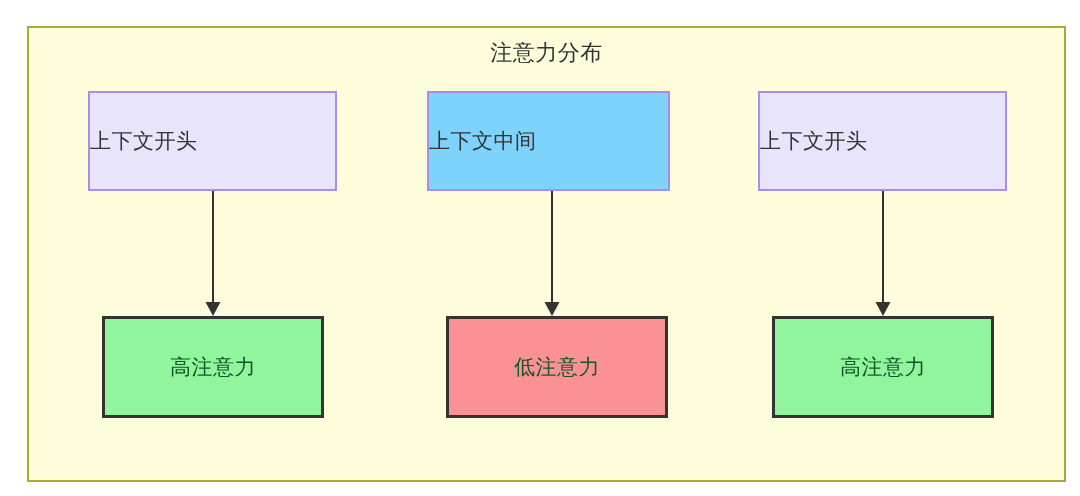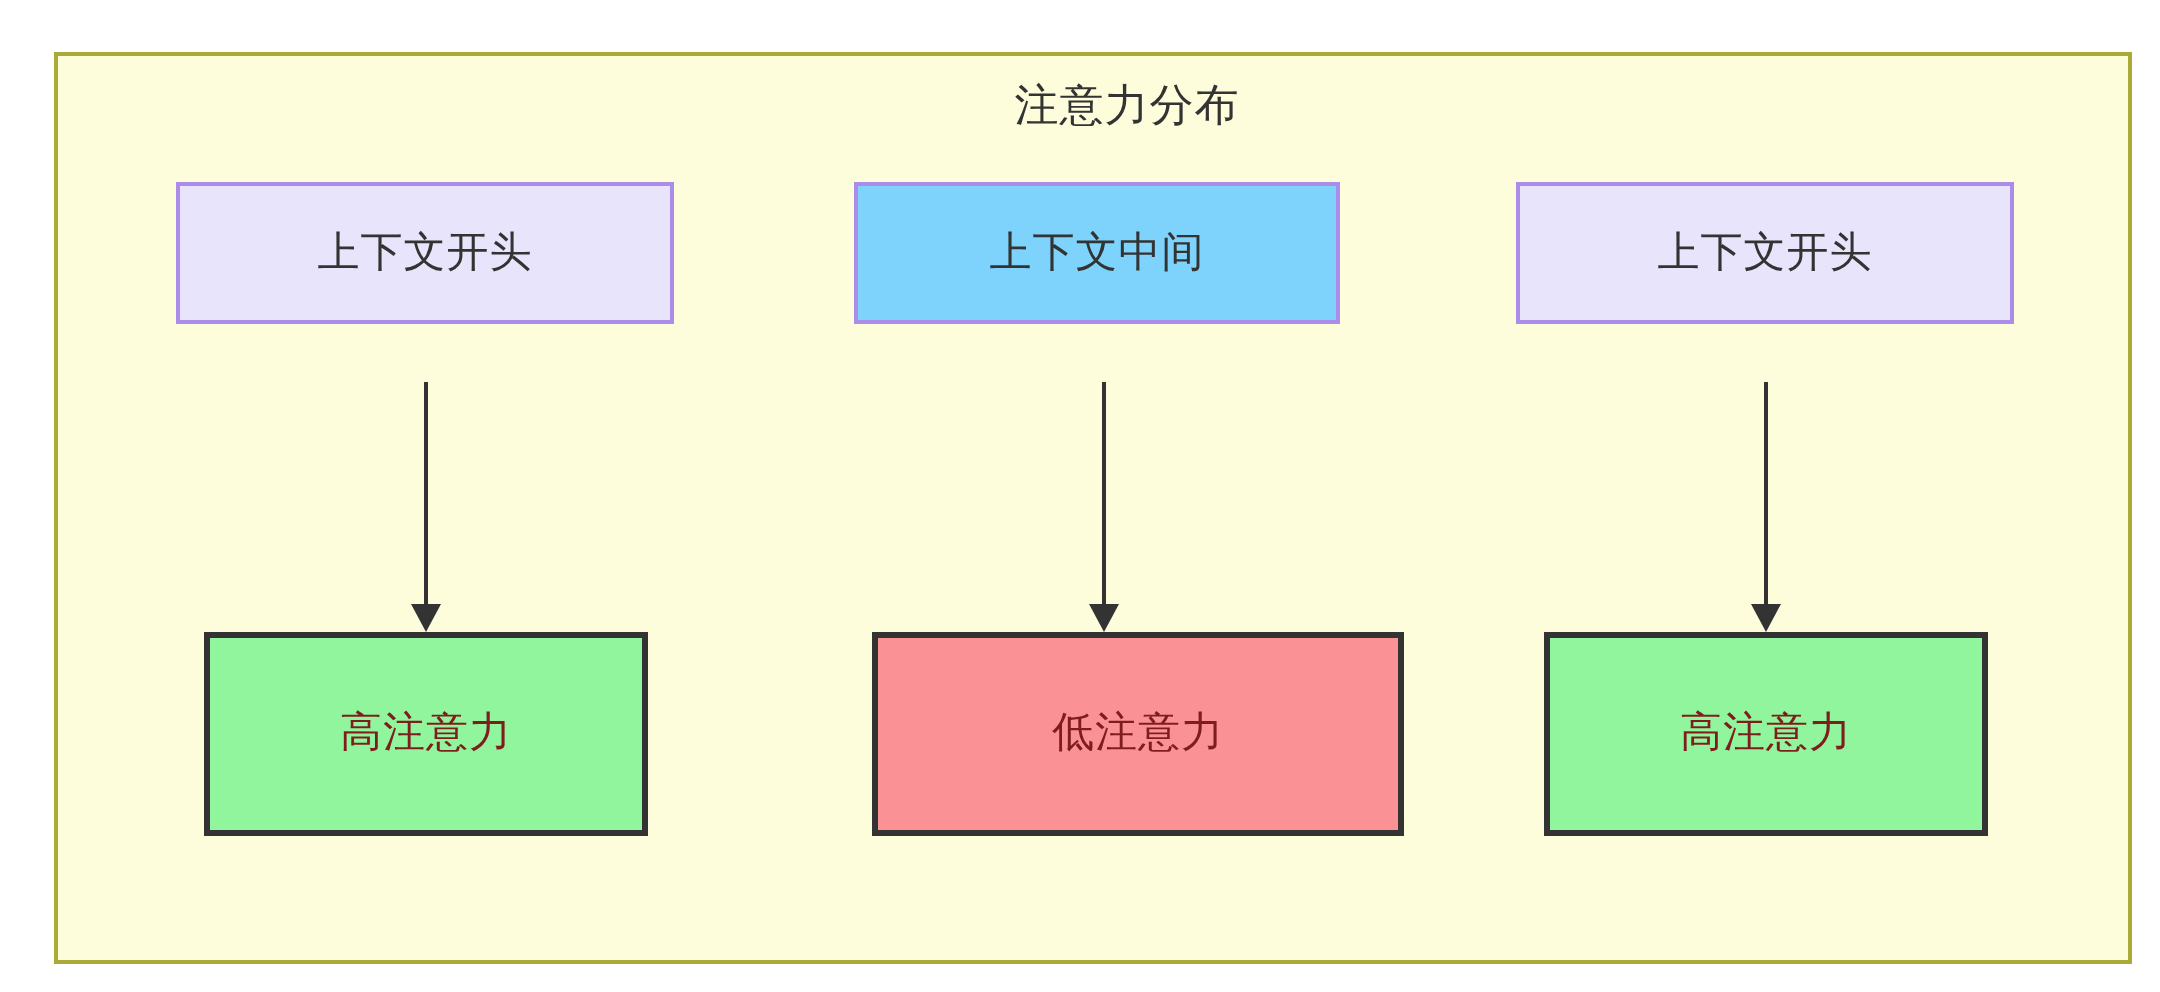--- a/index.html
+++ b/index.html
@@ -27,42 +27,41 @@
     top: 26px;
     width: 1039px;
     height: 456px;
     background: #fdfddc;
     border: 2px solid #aaaa39;
     box-sizing: border-box;
   }
 
   .frame-title {
     position: absolute;
-    left: 17px;
+    left: 0;
     top: 11px;
     width: 100%;
     text-align: center;
     font-size: 22px;
     line-height: 28px;
     color: #333333;
     letter-spacing: 0.5px;
     white-space: nowrap;
   }
 
   
   .ctx-box {
     position: absolute;
     top: 91px;
-    height: 71px;
+    height: 100px;
     background: #e7e4fb;
     border: 2px solid #ab8ce8;
     box-sizing: border-box;
     display: flex;
     align-items: center;
-    justify-content: center;
   }
   .ctx-box .box-label {
     font-size: 21px;
     line-height: 26px;
     color: #333333;
     white-space: nowrap;
     letter-spacing: 0.5px;
   }
 
   .ctx-box.c0 { left: 88px;  width: 249px; }
@@ -76,27 +75,27 @@
     height: 102px;
     border: 3px solid #333333;
     box-sizing: border-box;
     display: flex;
     align-items: center;
     justify-content: center;
   }
   .att-box .box-label {
     font-size: 21px;
     line-height: 26px;
-    color: #7f1d1d;
+    color: #14532d;
     white-space: nowrap;
     letter-spacing: 0.5px;
   }
 
   .att-box.a0 { left: 102px; width: 222px; }
-  .att-box.a1 { left: 436px; width: 266px; }
+  .att-box.a1 { left: 446px; width: 222px; }
   .att-box.a2 { left: 772px; width: 222px; }
 
   
   .arrow-layer {
     position: absolute;
     left: 0;
     top: 0;
     width: 1080px;
     height: 496px;
     pointer-events: none;

